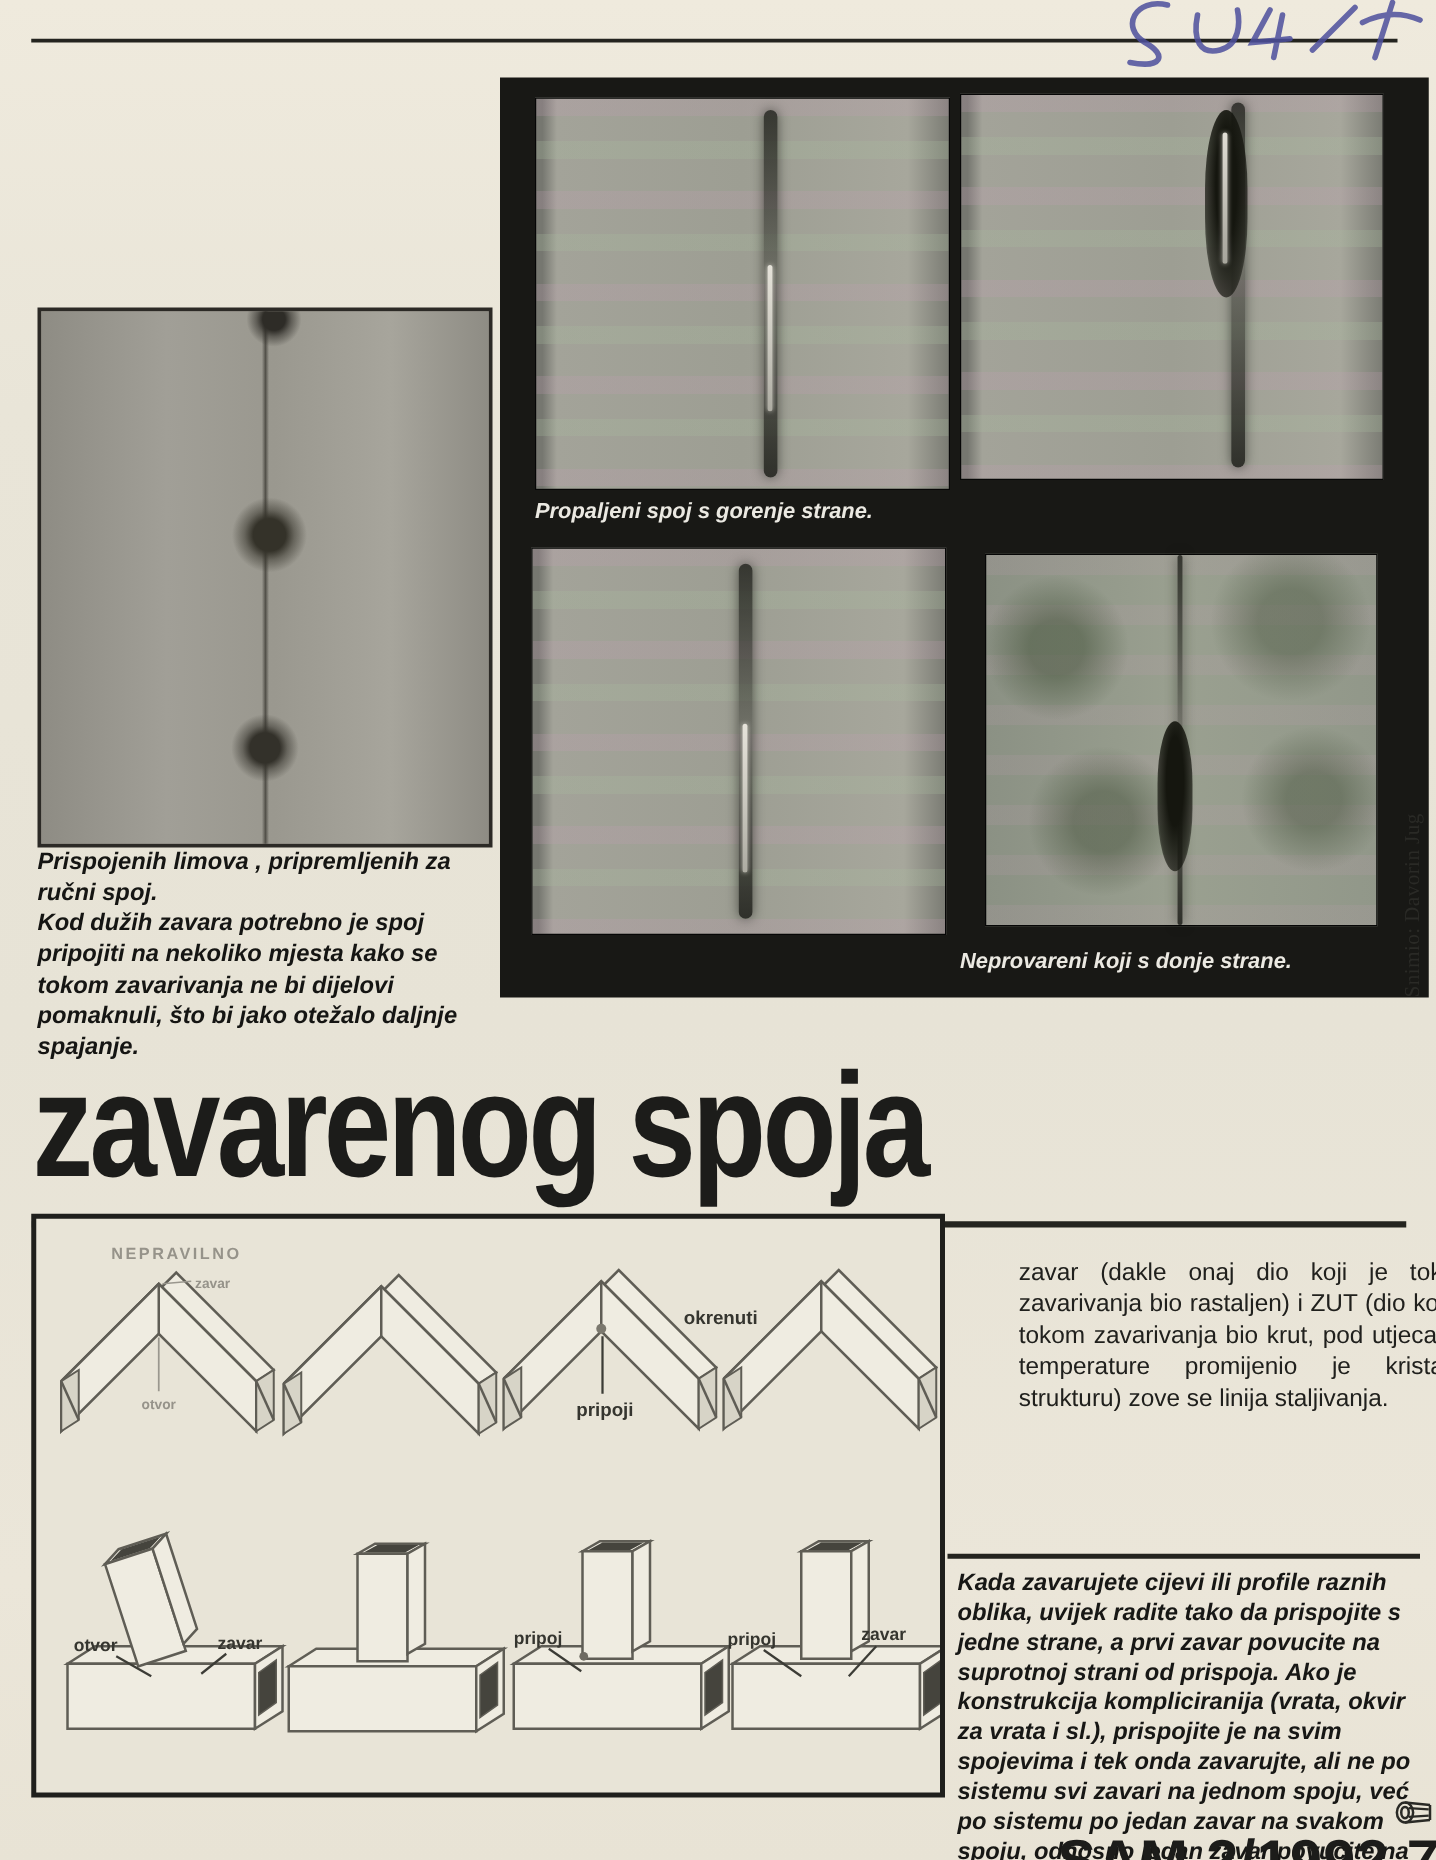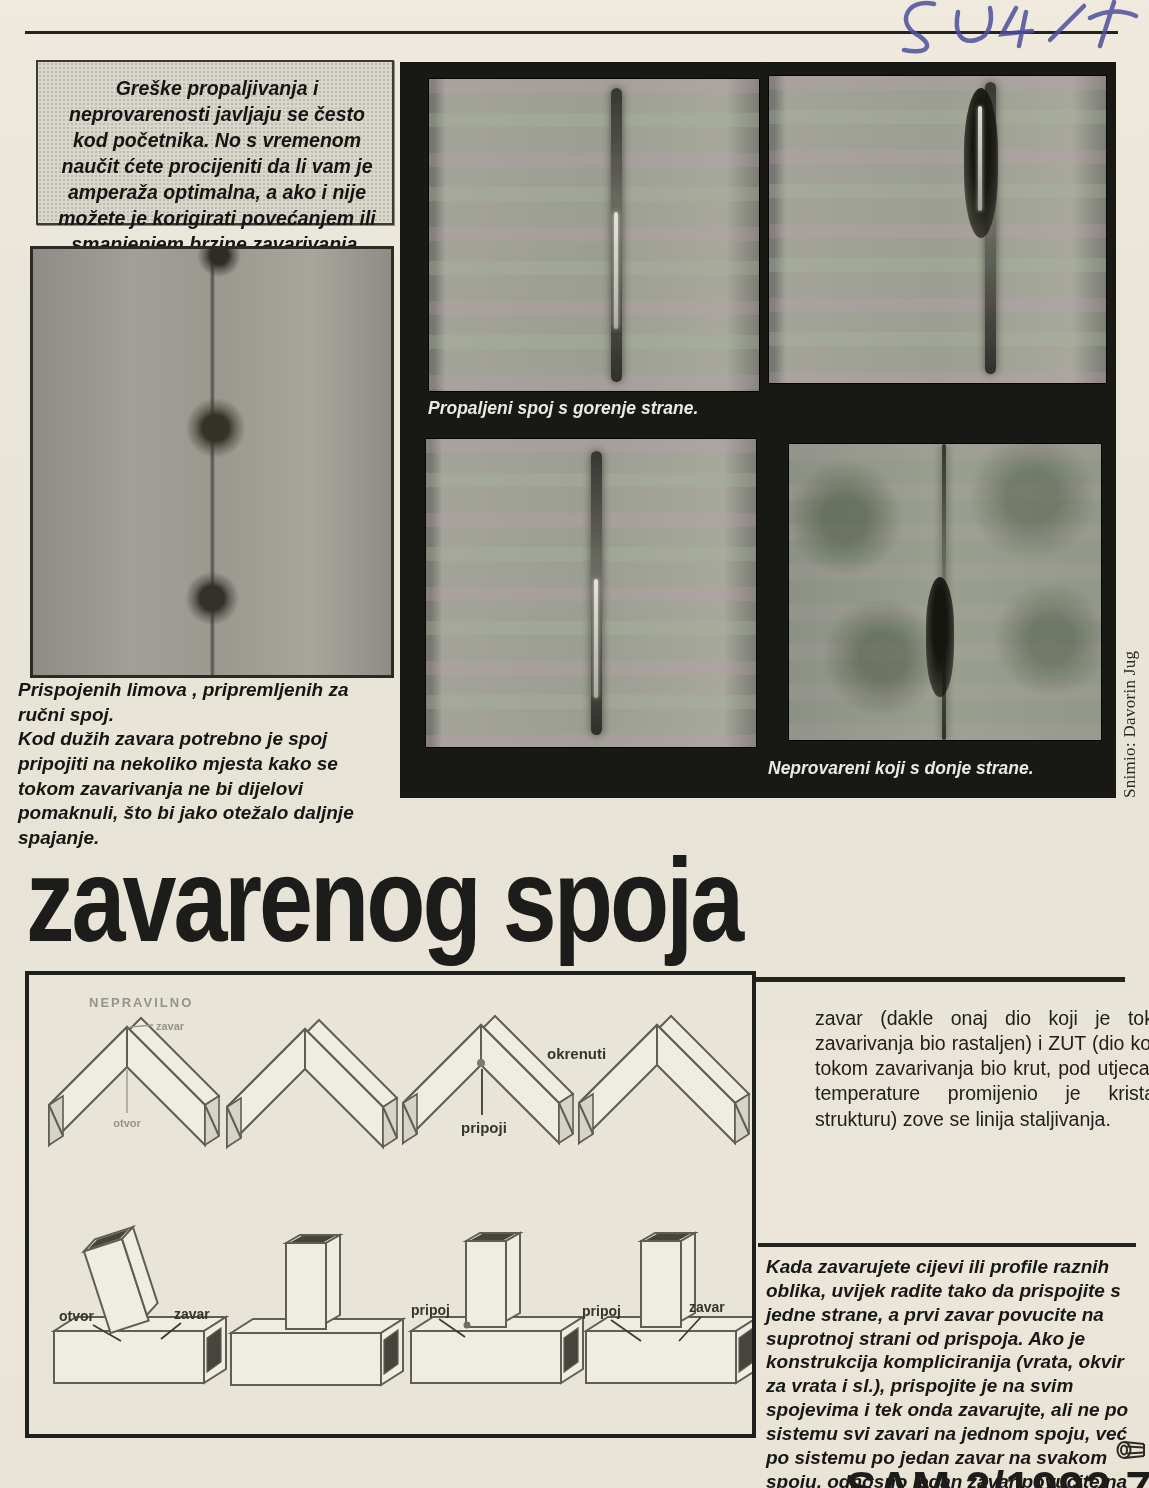--- a/index.html
+++ b/index.html
@@ -27,21 +27,21 @@
   #tack-photo{
     left:30px;top:246px;width:358px;height:426px;border:3px solid #2c2a26;
     background:
       radial-gradient(circle at 52% 1.5%, #2e2c27 0 9px, rgba(46,44,39,.55) 14px, rgba(46,44,39,0) 22px),
       radial-gradient(circle at 51% 42%, #343229 0 13px, rgba(52,50,41,.5) 20px, rgba(52,50,41,0) 30px),
       radial-gradient(circle at 50% 82%, #33312a 0 12px, rgba(51,49,42,.5) 18px, rgba(51,49,42,0) 27px),
       linear-gradient(90deg, rgba(58,56,50,0) 49.3%, rgba(58,56,50,.75) 50.1%, rgba(58,56,50,0) 50.9%),
       linear-gradient(90deg,#8e8c84 0%,#a19f97 28%,#9a988f 52%,#a7a59c 78%,#8e8c84 100%);
   }
   
-  #photo-grid{left:400px;top:62px;width:716px;height:736px;background:#181815;}
+  #photo-grid{left:400px;top:62px;width:716px;height:736px;background:#181815;padding-left:27px;}
   .wphoto{
     position:absolute;border:1px solid #060606;
     background:
       repeating-linear-gradient(180deg, rgba(196,158,182,.22) 0 14px, rgba(196,158,182,0) 14px 34px,
         rgba(168,188,158,.26) 34px 48px, rgba(168,188,158,0) 48px 74px),
       linear-gradient(90deg,#767770 0 1.5%, #a3a399 5%, #9d9e93 50%, #a7a79c 90%, #7b7c74 100%),
       #a1a197;
   }
   .wphoto.mottled{
     background:
@@ -59,21 +59,21 @@
   .bead{position:absolute;left:3px;width:4px;border-radius:3px;
     background:linear-gradient(180deg, rgba(236,233,224,.95), rgba(200,198,188,.8));
     box-shadow:0 0 4px rgba(240,238,228,.7);}
   .pool{position:absolute;border-radius:50%/42%;
     background:radial-gradient(ellipse at 50% 40%, #15160f 0 35%, rgba(21,22,15,.7) 70%, rgba(21,22,15,0) 100%);}
   .wcap{position:absolute;color:#ebe9e2;font-style:italic;font-weight:bold;font-size:17.5px;}
   
   #credit{left:1120px;top:798px;width:176px;transform:rotate(-90deg);transform-origin:0 0;
     font-family:"Liberation Serif",serif;font-size:17px;color:#2a2a26;letter-spacing:.3px;}
   
-  #left-caption{left:18px;top:678px;width:370px;font-style:italic;font-weight:bold;
+  #left-caption{left:30px;top:678px;width:370px;font-style:italic;font-weight:bold;
     font-size:19px;line-height:1.3;color:#151513;}
   #left-caption p{margin:0;}
   
   #headline{left:26px;top:832px;width:1080px;font-weight:bold;font-size:97px;
     letter-spacing:-3px;transform:scaleY(1.22);transform-origin:top left;color:#1c1c1a;white-space:nowrap;}
   
   #diagram-box{left:25px;top:971px;width:723px;height:459px;border:4px solid #1f1f1c;background:#e8e4d7;}
   .dlabel{font-weight:bold;font-size:14px;fill:#35352f;}
   .dfaint{font-weight:bold;font-size:11px;fill:#96938a;}
   .dline{stroke:#5f5d55;stroke-width:2;fill:none;}
@@ -100,23 +100,20 @@
   <svg class="abs" style="left:838px;top:0;" width="305" height="58" viewBox="0 0 305 58">
     <g stroke="#4d4f9d" stroke-width="4.5" fill="none" stroke-linecap="round" opacity="0.85">
       <path d="M96,4 C70,-2 58,22 78,34 C96,44 92,55 66,50"></path>
       <path d="M120,12 C116,32 122,44 138,40 C154,36 154,18 152,8"></path>
       <path d="M178,8 L164,34 L194,31 M188,12 L181,46"></path>
       <path d="M212,40 L246,6"></path>
       <path d="M252,18 C268,10 284,10 298,16 M276,2 L262,46"></path>
     </g>
   </svg>
 
-  <div id="intro-box" class="abs">
-    <p>Greške propaljivanja i neprovarenosti javljaju se često kod početnika.  No s vremenom naučit ćete procijeniti da li vam je amperaža optimalna, a ako i nije možete je korigirati povećanjem ili smanjenjem brzine zavarivanja.</p>
-  </div>
 
   <div id="tack-photo" class="abs"></div>
 
   <div id="photo-grid" class="abs">
     <div class="wphoto" style="left:28px;top:16px;width:330px;height:312px;">
       <div class="seam" style="left:55%;top:3%;height:94%;">
         <div class="bead" style="top:42%;height:40%;"></div>
       </div>
     </div>
     <div class="wphoto" style="left:368px;top:13px;width:337px;height:307px;">

